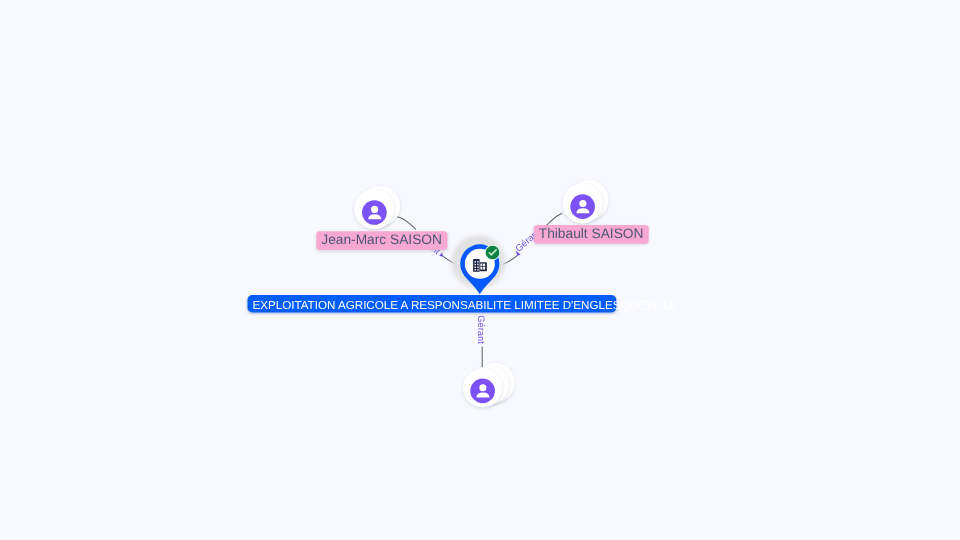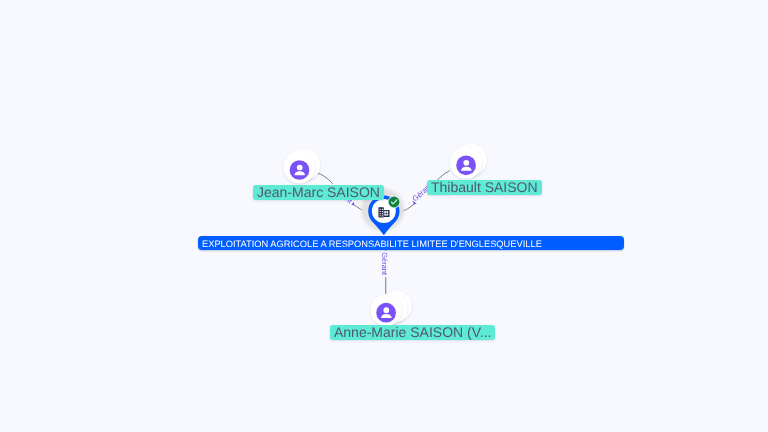--- a/index.html
+++ b/index.html
@@ -1,21 +1,21 @@
 <!DOCTYPE html>
 <html><head>
 <meta charset="utf-8">
 <style>
   html,body{margin:0;padding:0;}
   body{width:768px;height:432px;overflow:hidden;background:#f8f9fe;
        font-family:"Liberation Sans",sans-serif;-webkit-font-smoothing:antialiased;text-rendering:geometricPrecision;}
   #stage{position:relative;width:768px;height:432px;}
   svg{position:absolute;left:0;top:0;}
-  .nodelabel{position:absolute;background:#5eead4;border-radius:3px;
-      color:#4e5873;font-size:14px;line-height:12.4px;white-space:nowrap;
+  .nodelabel{position:absolute;background:#f9a8d4;border-radius:3px;
+      color:#4e5873;font-size:11px;line-height:12.4px;white-space:nowrap;
       padding:1.2px 4px 1.4px 4px;box-shadow:0 1px 2.5px rgba(70,80,120,.16);opacity:0.999;}
   .complabel{position:absolute;background:#005dff;border-radius:4px;color:#fff;
       font-size:9.3px;line-height:14.6px;white-space:nowrap;padding:0 4.5px;
       box-shadow:0 1px 2px rgba(20,60,150,.28);opacity:0.999;}
 </style>
 </head>
 <body>
 
 <div id="stage">
 
@@ -104,16 +104,15 @@
 
     <g>
       <text x="332.3" y="188.8" fill="#6d4ae2" font-size="7.5" font-family="Liberation Sans, sans-serif" transform="rotate(41 332.3 188.8)">Gérant</text>
       <text x="415.0" y="201.8" fill="#6d4ae2" font-size="7.5" font-family="Liberation Sans, sans-serif" transform="rotate(-41 415.0 201.8)">Gérant</text>
       <text x="382.4" y="252.2" fill="#6d4ae2" font-size="7.5" font-family="Liberation Sans, sans-serif" transform="rotate(90 382.4 252.2)">Gérant</text>
     </g>
   </svg>
 
   <div class="nodelabel" style="left:253px;top:184.8px;">Jean-Marc SAISON</div>
   <div class="nodelabel" style="left:427px;top:179.6px;">Thibault SAISON</div>
-  <div class="nodelabel" style="left:330px;top:325.3px;">Anne-Marie SAISON (V...</div>
 
-  <div class="complabel" style="left:197.5px;top:236px;width:426px;padding-top:0.8px;height:14.2px;box-sizing:border-box;">EXPLOITATION AGRICOLE A RESPONSABILITE LIMITEE D'ENGLESQUEVILLE</div>
+  <div class="complabel" style="left:197.5px;top:236px;width:295px;padding-top:0.8px;height:14.2px;box-sizing:border-box;">EXPLOITATION AGRICOLE A RESPONSABILITE LIMITEE D'ENGLESQUEVILLE</div>
 </div>
 
 </body></html>

